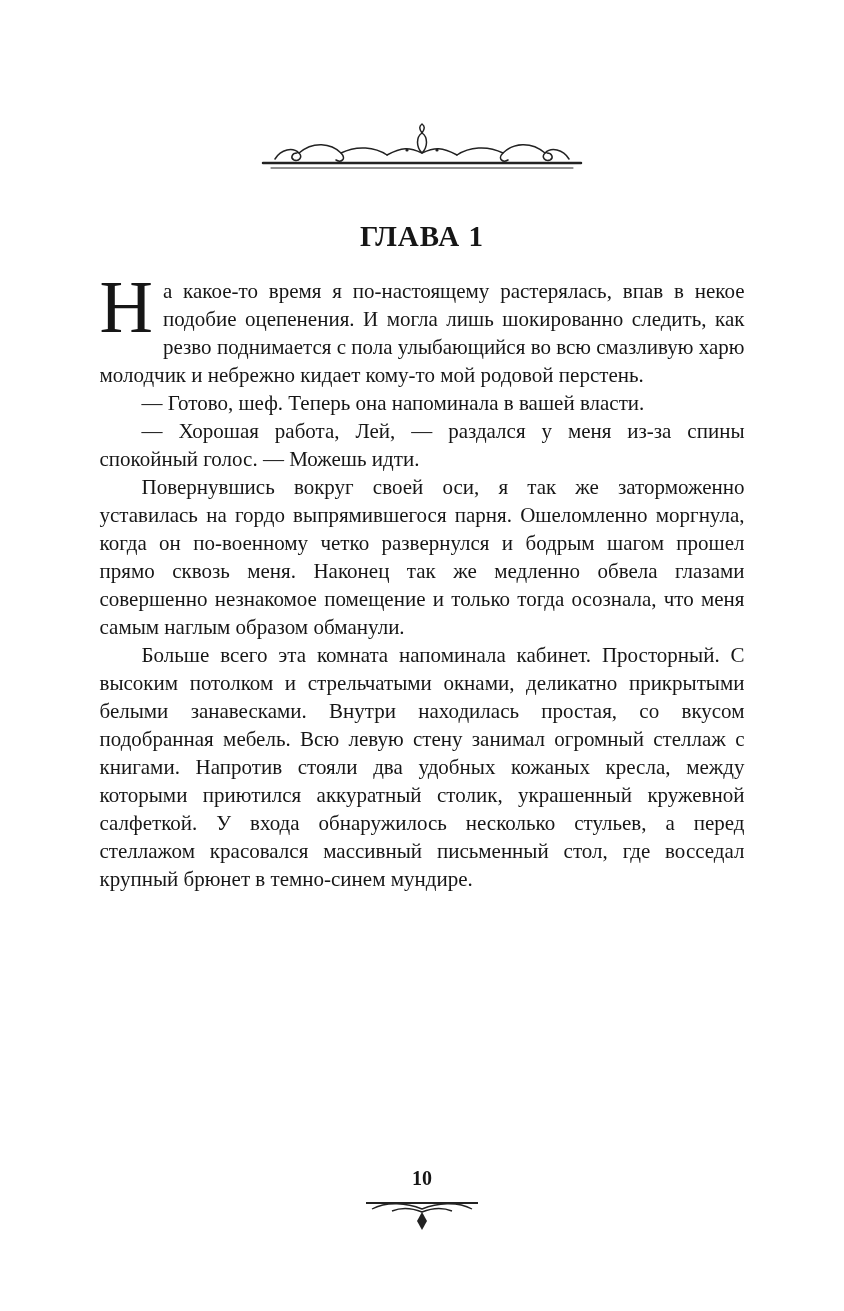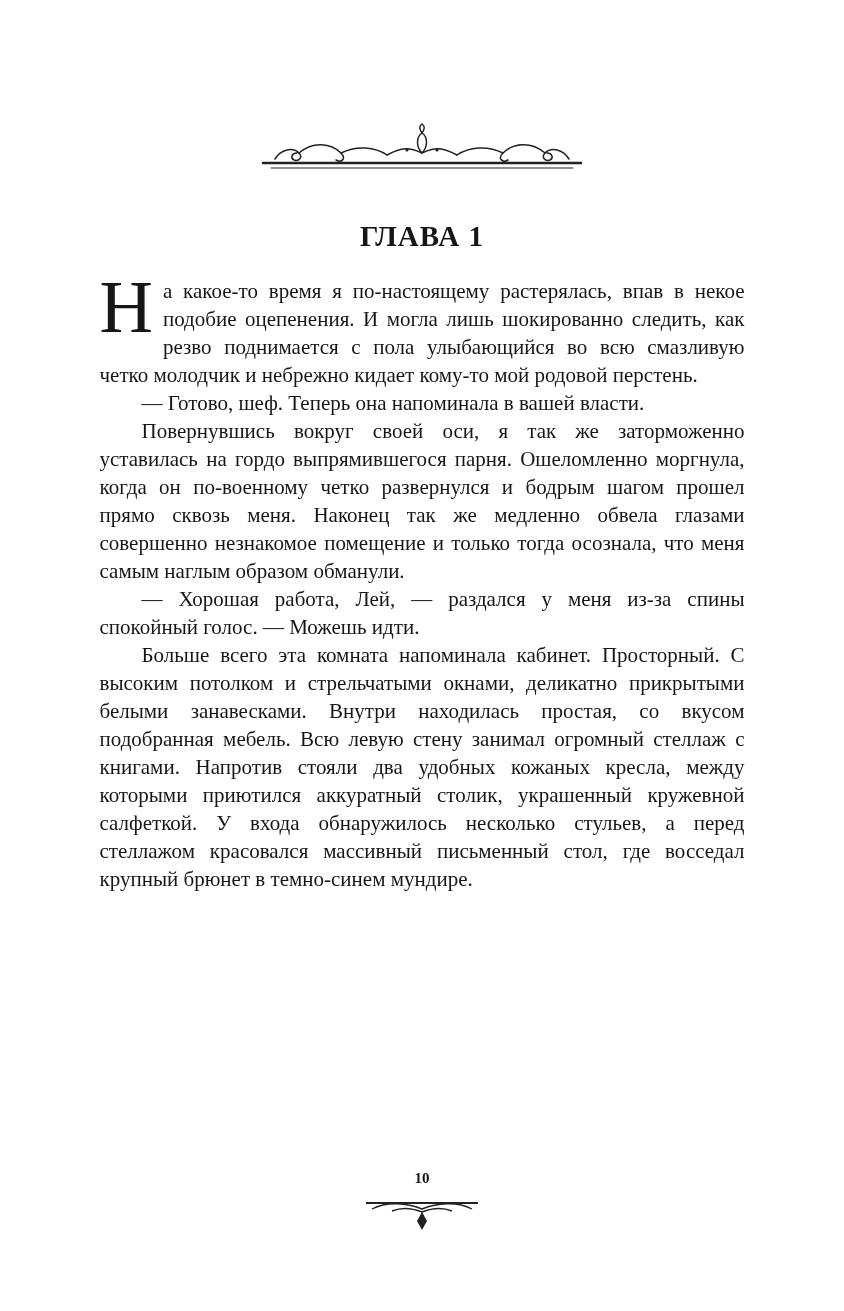--- a/index.html
+++ b/index.html
@@ -59,21 +59,21 @@
     clear: left;
   }
   .footer {
     position: absolute;
     top: 1162px;
     left: 0;
     width: 100%;
     text-align: center;
   }
   .page-number {
-    font-size: 15px;
+    font-size: 20px;
     font-weight: bold;
     line-height: 26px;
   }
   .ornament.bottom {
     margin-top: 4px;
     height: 42px;
   }
 </style>
 </head>
 <body>
@@ -96,24 +96,24 @@
         <path d="M165 10 C162 6 162 3 165 1 C168 3 168 6 165 10"></path>
         <circle cx="150" cy="27" r="1.6" fill="#222222" stroke="none"></circle>
         <circle cx="180" cy="27" r="1.6" fill="#222222" stroke="none"></circle>
       </g>
     </svg>
   </div>
 
   <h1 class="chapter-title">ГЛАВА 1</h1>
 
   <div class="text-block">
-    <p class="para first"><span class="dropcap">Н</span><span>а какое-то время я по-настоящему растерялась, впав в некое подобие оцепенения. И могла лишь шокированно следить, как резво поднимается с пола улыбающийся во всю смазливую четко молодчик и небрежно кидает кому-то мой родовой перстень.</span></p>
+    <p class="para first"><span class="dropcap">Н</span><span>а какое-то время я по-настоящему растерялась, впав в некое подобие оцепенения. И могла лишь шокированно следить, как резво поднимается с пола улыбающийся во всю смазливую харю молодчик и небрежно кидает кому-то мой родовой перстень.</span></p>
     <p class="para indent">— Готово, шеф. Теперь она напоминала в вашей власти.</p>
+    <p class="para indent">— Хорошая работа, Лей, — раздался у меня из-за спины спокойный голос. — Можешь идти.</p>
     <p class="para indent">Повернувшись вокруг своей оси, я так же заторможенно уставилась на гордо выпрямившегося парня. Ошеломленно моргнула, когда он по-военному четко развернулся и бодрым шагом прошел прямо сквозь меня. Наконец так же медленно обвела глазами совершенно незнакомое помещение и только тогда осознала, что меня самым наглым образом обманули.</p>
-    <p class="para indent">— Хорошая работа, Лей, — раздался у меня из-за спины спокойный голос. — Можешь идти.</p>
     <p class="para indent">Больше всего эта комната напоминала кабинет. Просторный. С высоким потолком и стрельчатыми окнами, деликатно прикрытыми белыми занавесками. Внутри находилась простая, со вкусом подобранная мебель. Всю левую стену занимал огромный стеллаж с книгами. Напротив стояли два удобных кожаных кресла, между которыми приютился аккуратный столик, украшенный кружевной салфеткой. У входа обнаружилось несколько стульев, а перед стеллажом красовался массивный письменный стол, где восседал крупный брюнет в темно-синем мундире.</p>
   </div>
 
   <div class="footer">
     <div class="page-number">10</div>
     <div class="ornament bottom">
       <svg width="120" height="40" viewBox="0 0 120 40">
         <g fill="none" stroke="#222222" stroke-width="1.4">
           <path d="M4 8 H116" stroke-width="2"></path>
           <path d="M10 14 C25 6 45 8 60 14 C75 8 95 6 110 14"></path>

